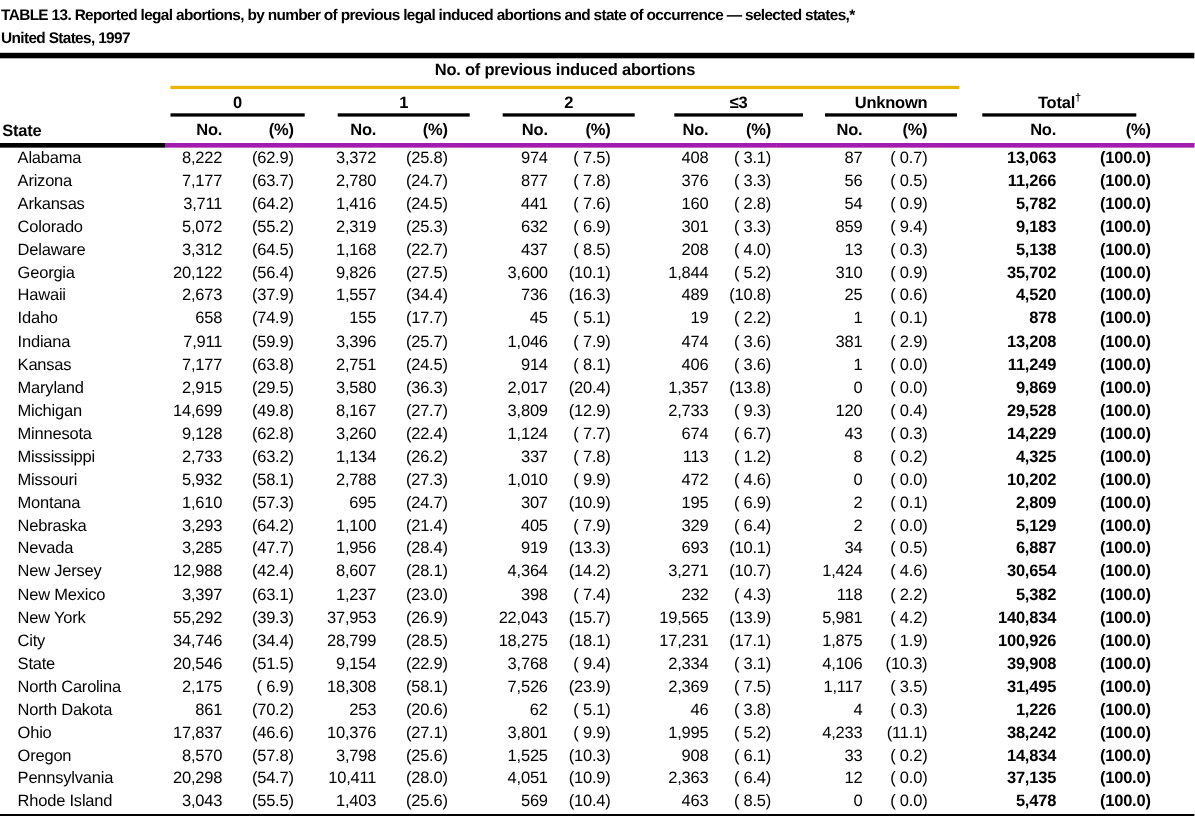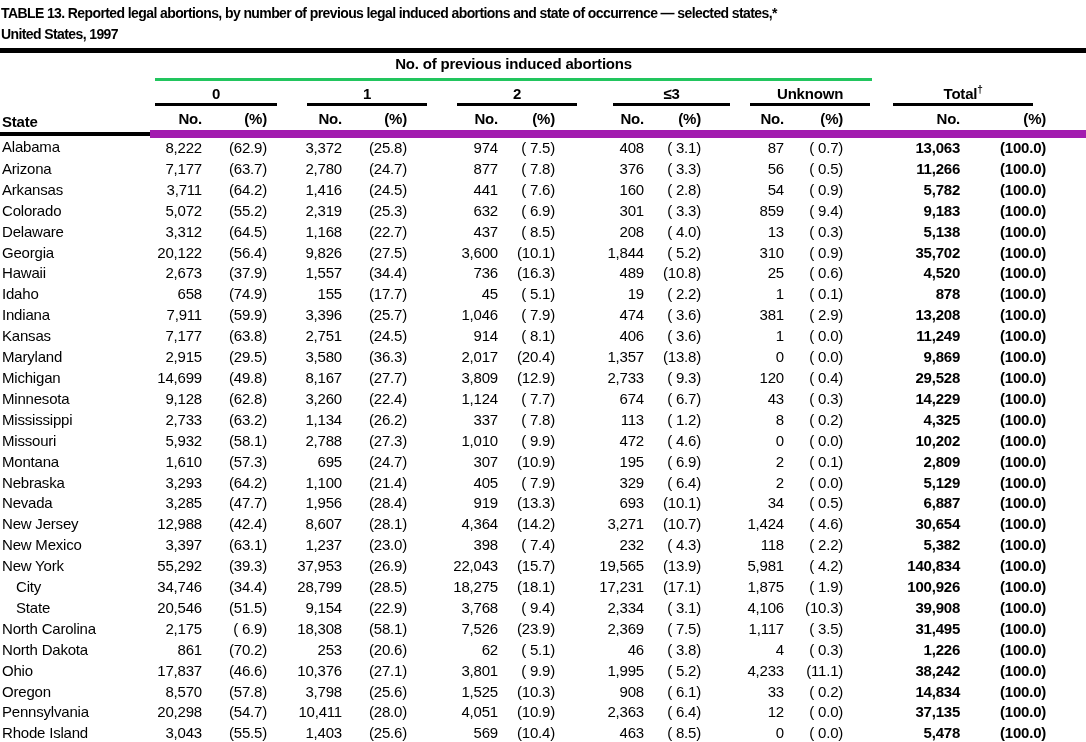--- a/index.html
+++ b/index.html
@@ -37,31 +37,31 @@
     letter-spacing: -0.2px;
   }
   thead th {
     font-weight: 700;
     vertical-align: bottom;
     padding: 0;
     font-size: 15px;
   }
   tr.spanner-row th { height: 25px; }
   tr.group-row th { height: 21px; }
-  tr.sub-row th { height: 24px; border-bottom: 8px solid #a21caf; }
+  tr.sub-row th { height: 24px; border-bottom: 4px solid #a21caf; }
   th.state-hdr {
     text-align: left;
     vertical-align: bottom;
     padding-left: 2px;
     padding-bottom: 2px;
     border-bottom: 4px solid #000;
   }
   .spanner-inner {
     text-align: center;
-    border-bottom: 3px solid #22c55e;
+    border-bottom: 3px solid #eab308;
     padding-bottom: 6px;
     margin: 0 -24px 0 5px;
   }
   .grp {
     text-align: center;
     border-bottom: 3px solid #000;
     padding-bottom: 1px;
   }
   .g0 { margin: 0 -5px  0 5px;  }
   .g1 { margin: 0 -15px 0 35px; }
@@ -71,21 +71,21 @@
   .g5 { margin: 0 53px 0 45px; }
   sup.dagger { font-size: 10px; vertical-align: super; line-height: 0; }
   
   td, th.no, th.pct { line-height: 20.9px; }
   tbody td { height: 20.9px; padding: 0; }
   .no  { text-align: right; padding: 0; }
   .pct { text-align: right; padding-right: 5px; }
   .pct.last, th.pct.last { padding-right: 40px; }
   .state {
     text-align: left;
-    padding-left: 2px;
+    padding-left: 16px;
     white-space: nowrap;
   }
   .state.indent { padding-left: 16px; }
   .total { font-weight: 700; }
   .bottom-rule {
     height: 5px;
     background: #000;
   }
 </style>
 </head>

